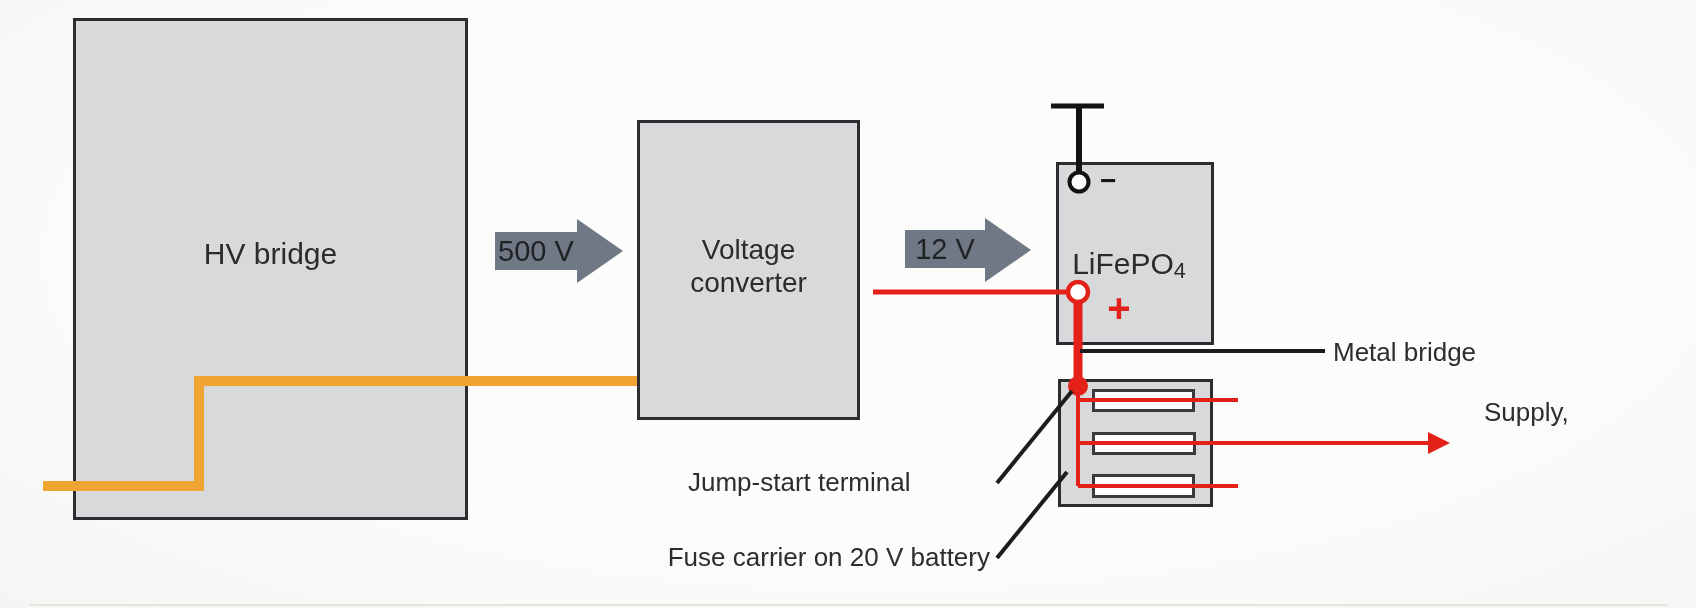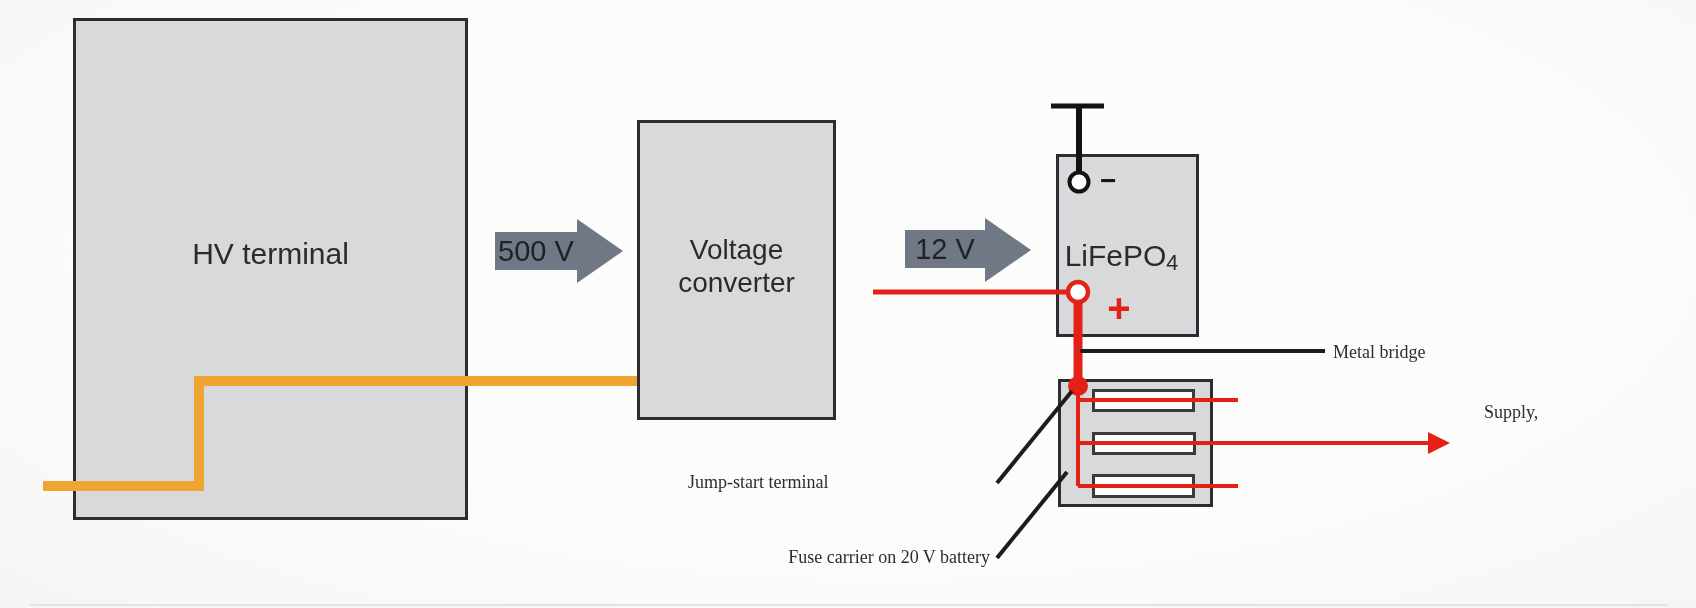--- a/index.html
+++ b/index.html
@@ -17,25 +17,24 @@
     border:3px solid #2b2d30;
     box-sizing:border-box;
   }
   .box-label{
     position:absolute;left:0;right:0;
     text-align:center;
     color:#2b2b2d;
   }
   .annotation{
     position:absolute;
-    font-size:18px;
+    font-size:26px;
     line-height:33px;
     color:#2d2d2f;
     white-space:nowrap;
-    font-family:Liberation Serif, serif;
   }
   .arrow-label{
     position:absolute;
     text-align:center;
     font-size:29px;
     color:#1f2124;
     white-space:nowrap;
   }
   .fuse-slot{
     position:absolute;
@@ -46,31 +45,31 @@
   .terminal-sign{position:absolute;font-weight:700;}
   svg.overlay{position:absolute;left:0;top:0;}
   sub.lfp{font-size:0.72em;vertical-align:-0.18em;}
 </style>
 </head>
 <body>
 
 <div class="canvas">
 
   <div class="box" style="left:73px;top:18px;width:395px;height:502px;">
-    <div class="box-label" style="top:215px;font-size:30px;line-height:36px;">HV terminal</div>
+    <div class="box-label" style="top:215px;font-size:30px;line-height:36px;">HV bridge</div>
   </div>
 
-  <div class="box" style="left:637px;top:120px;width:199px;height:300px;">
+  <div class="box" style="left:637px;top:120px;width:223px;height:300px;">
     <div class="box-label" style="top:110px;font-size:28px;line-height:33px;">
       <div>Voltage</div>
       <div>converter</div>
     </div>
   </div>
 
-  <div class="box" style="left:1056px;top:154px;width:143px;height:183px;">
+  <div class="box" style="left:1056px;top:162px;width:158px;height:183px;">
     <div class="box-label" style="top:82px;font-size:30px;line-height:34px;padding-right:12px;">
       <span>LiFePO</span><sub class="lfp">4</sub>
     </div>
   </div>
 
   <div class="box" style="left:1058px;top:379px;width:155px;height:128px;"></div>
   <div class="fuse-slot" style="left:1092px;top:389px;width:103px;height:23px;"></div>
   <div class="fuse-slot" style="left:1092px;top:432px;width:104px;height:23px;"></div>
   <div class="fuse-slot" style="left:1092px;top:474px;width:103px;height:24px;"></div>
 

